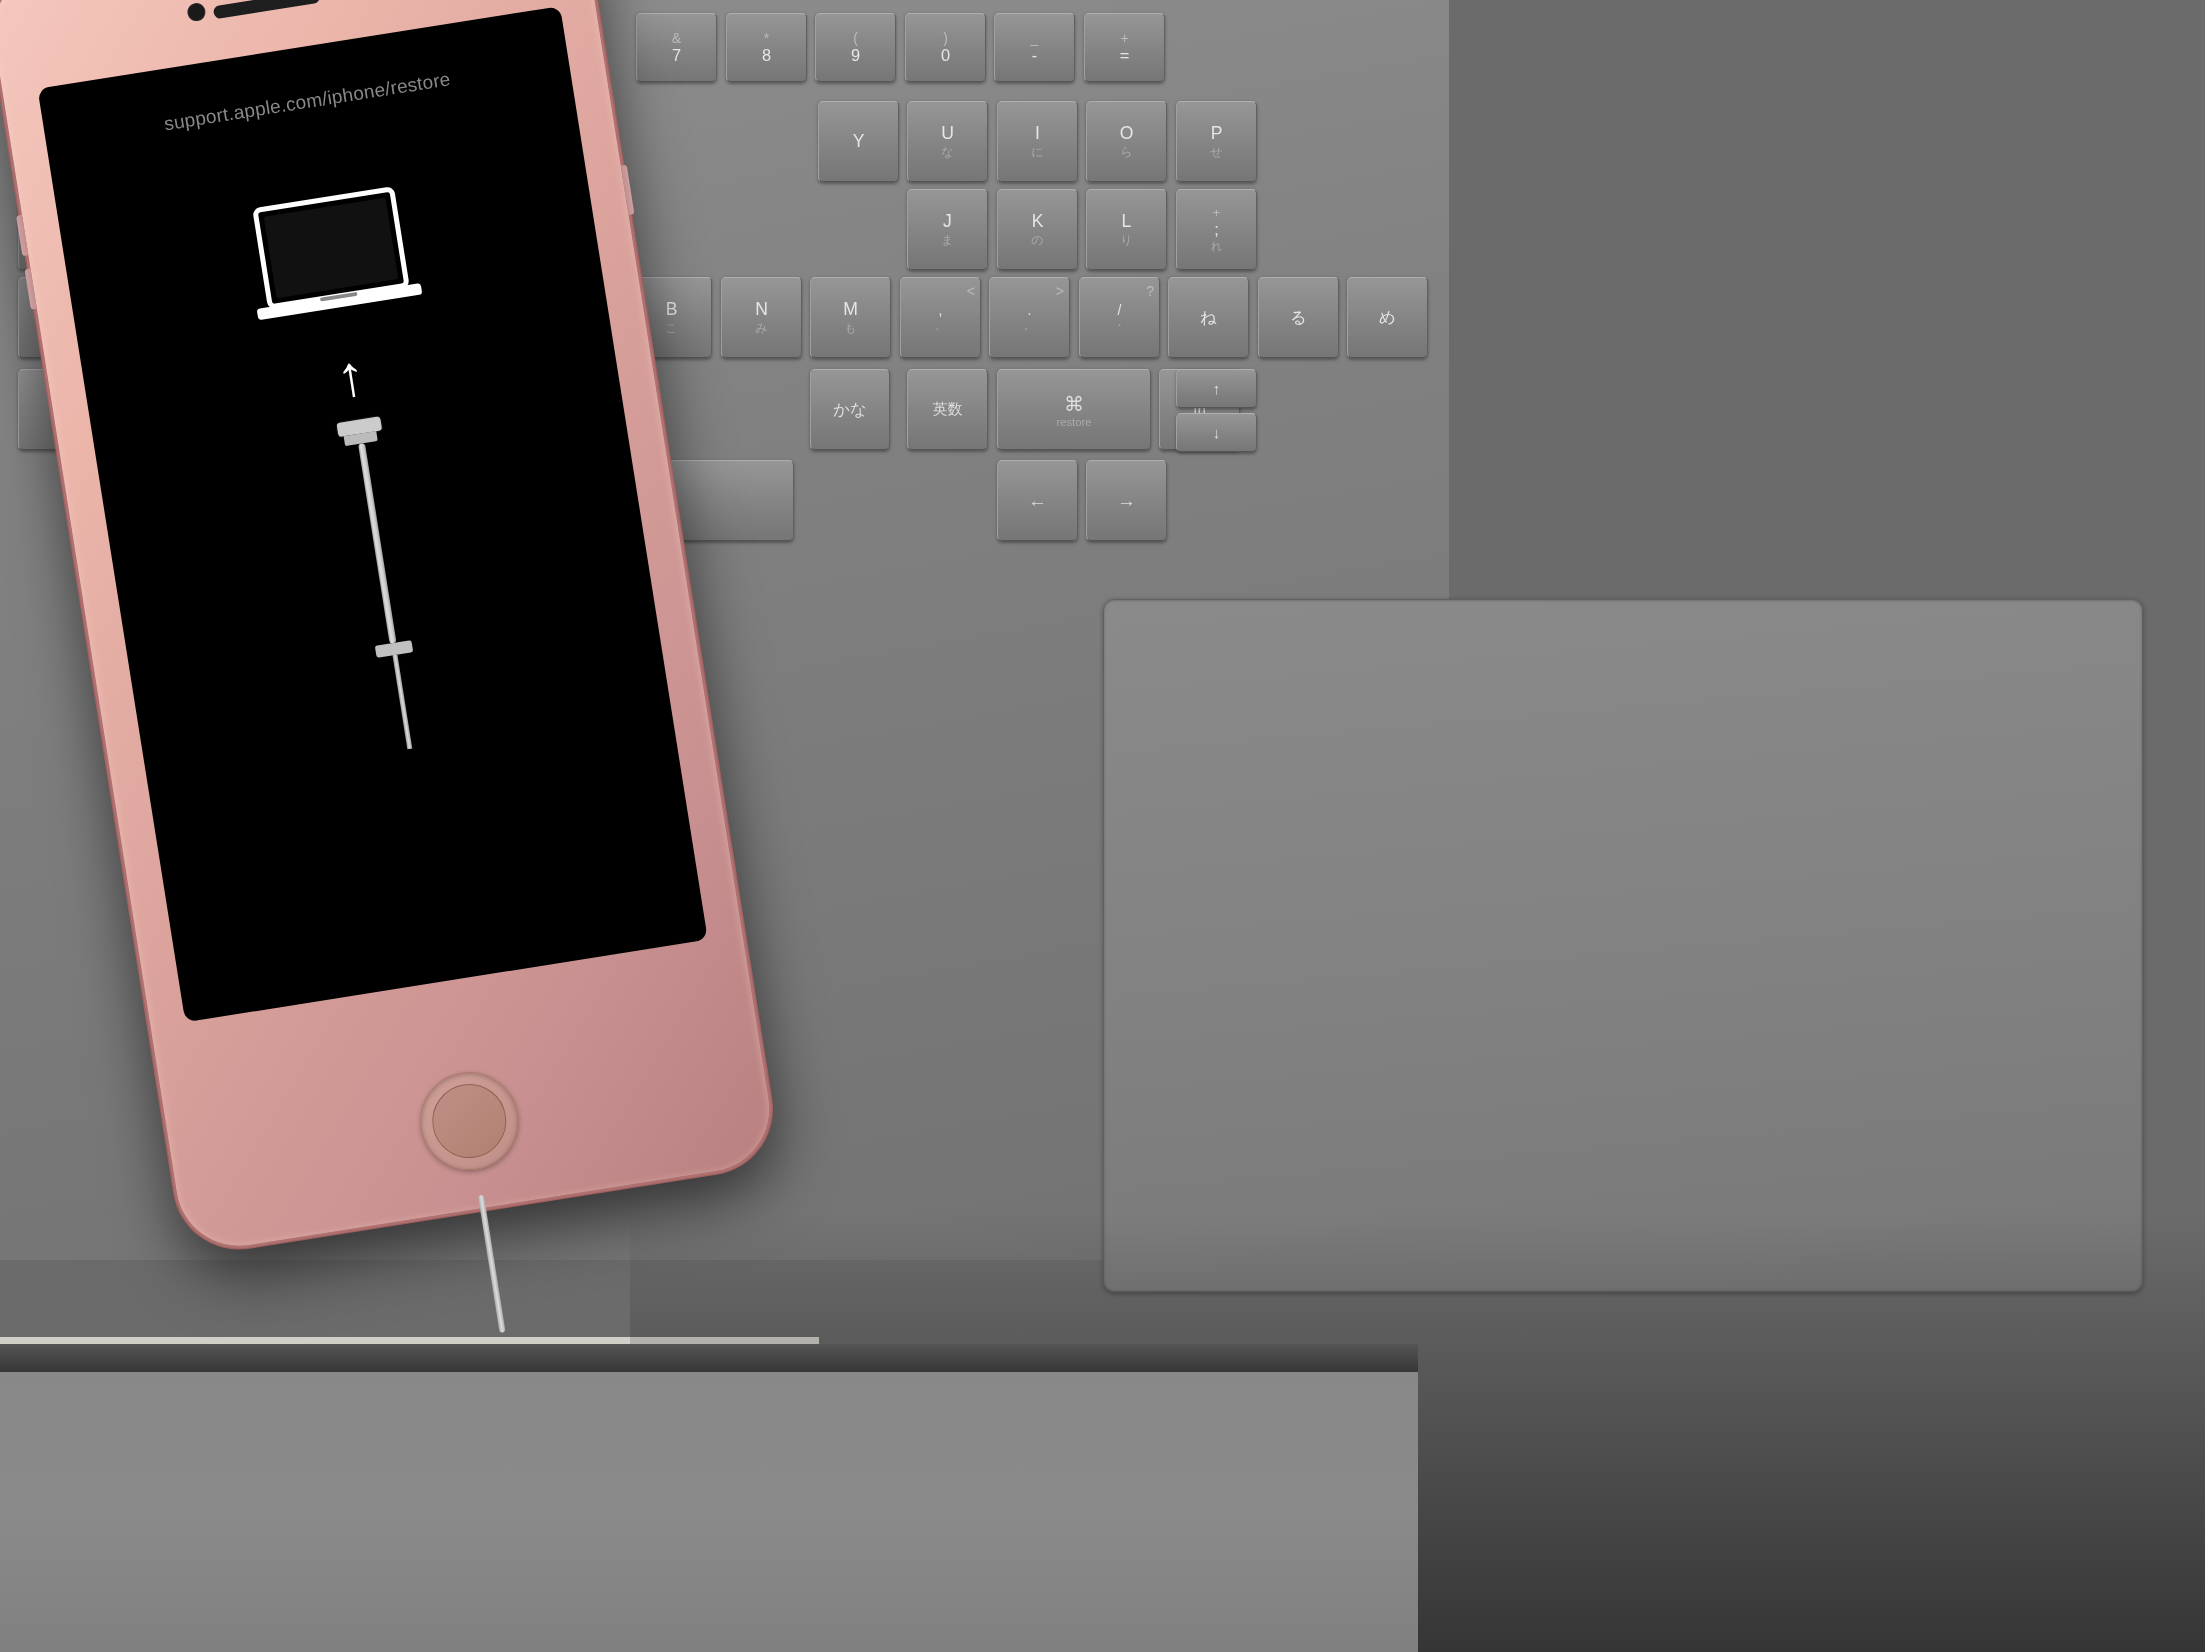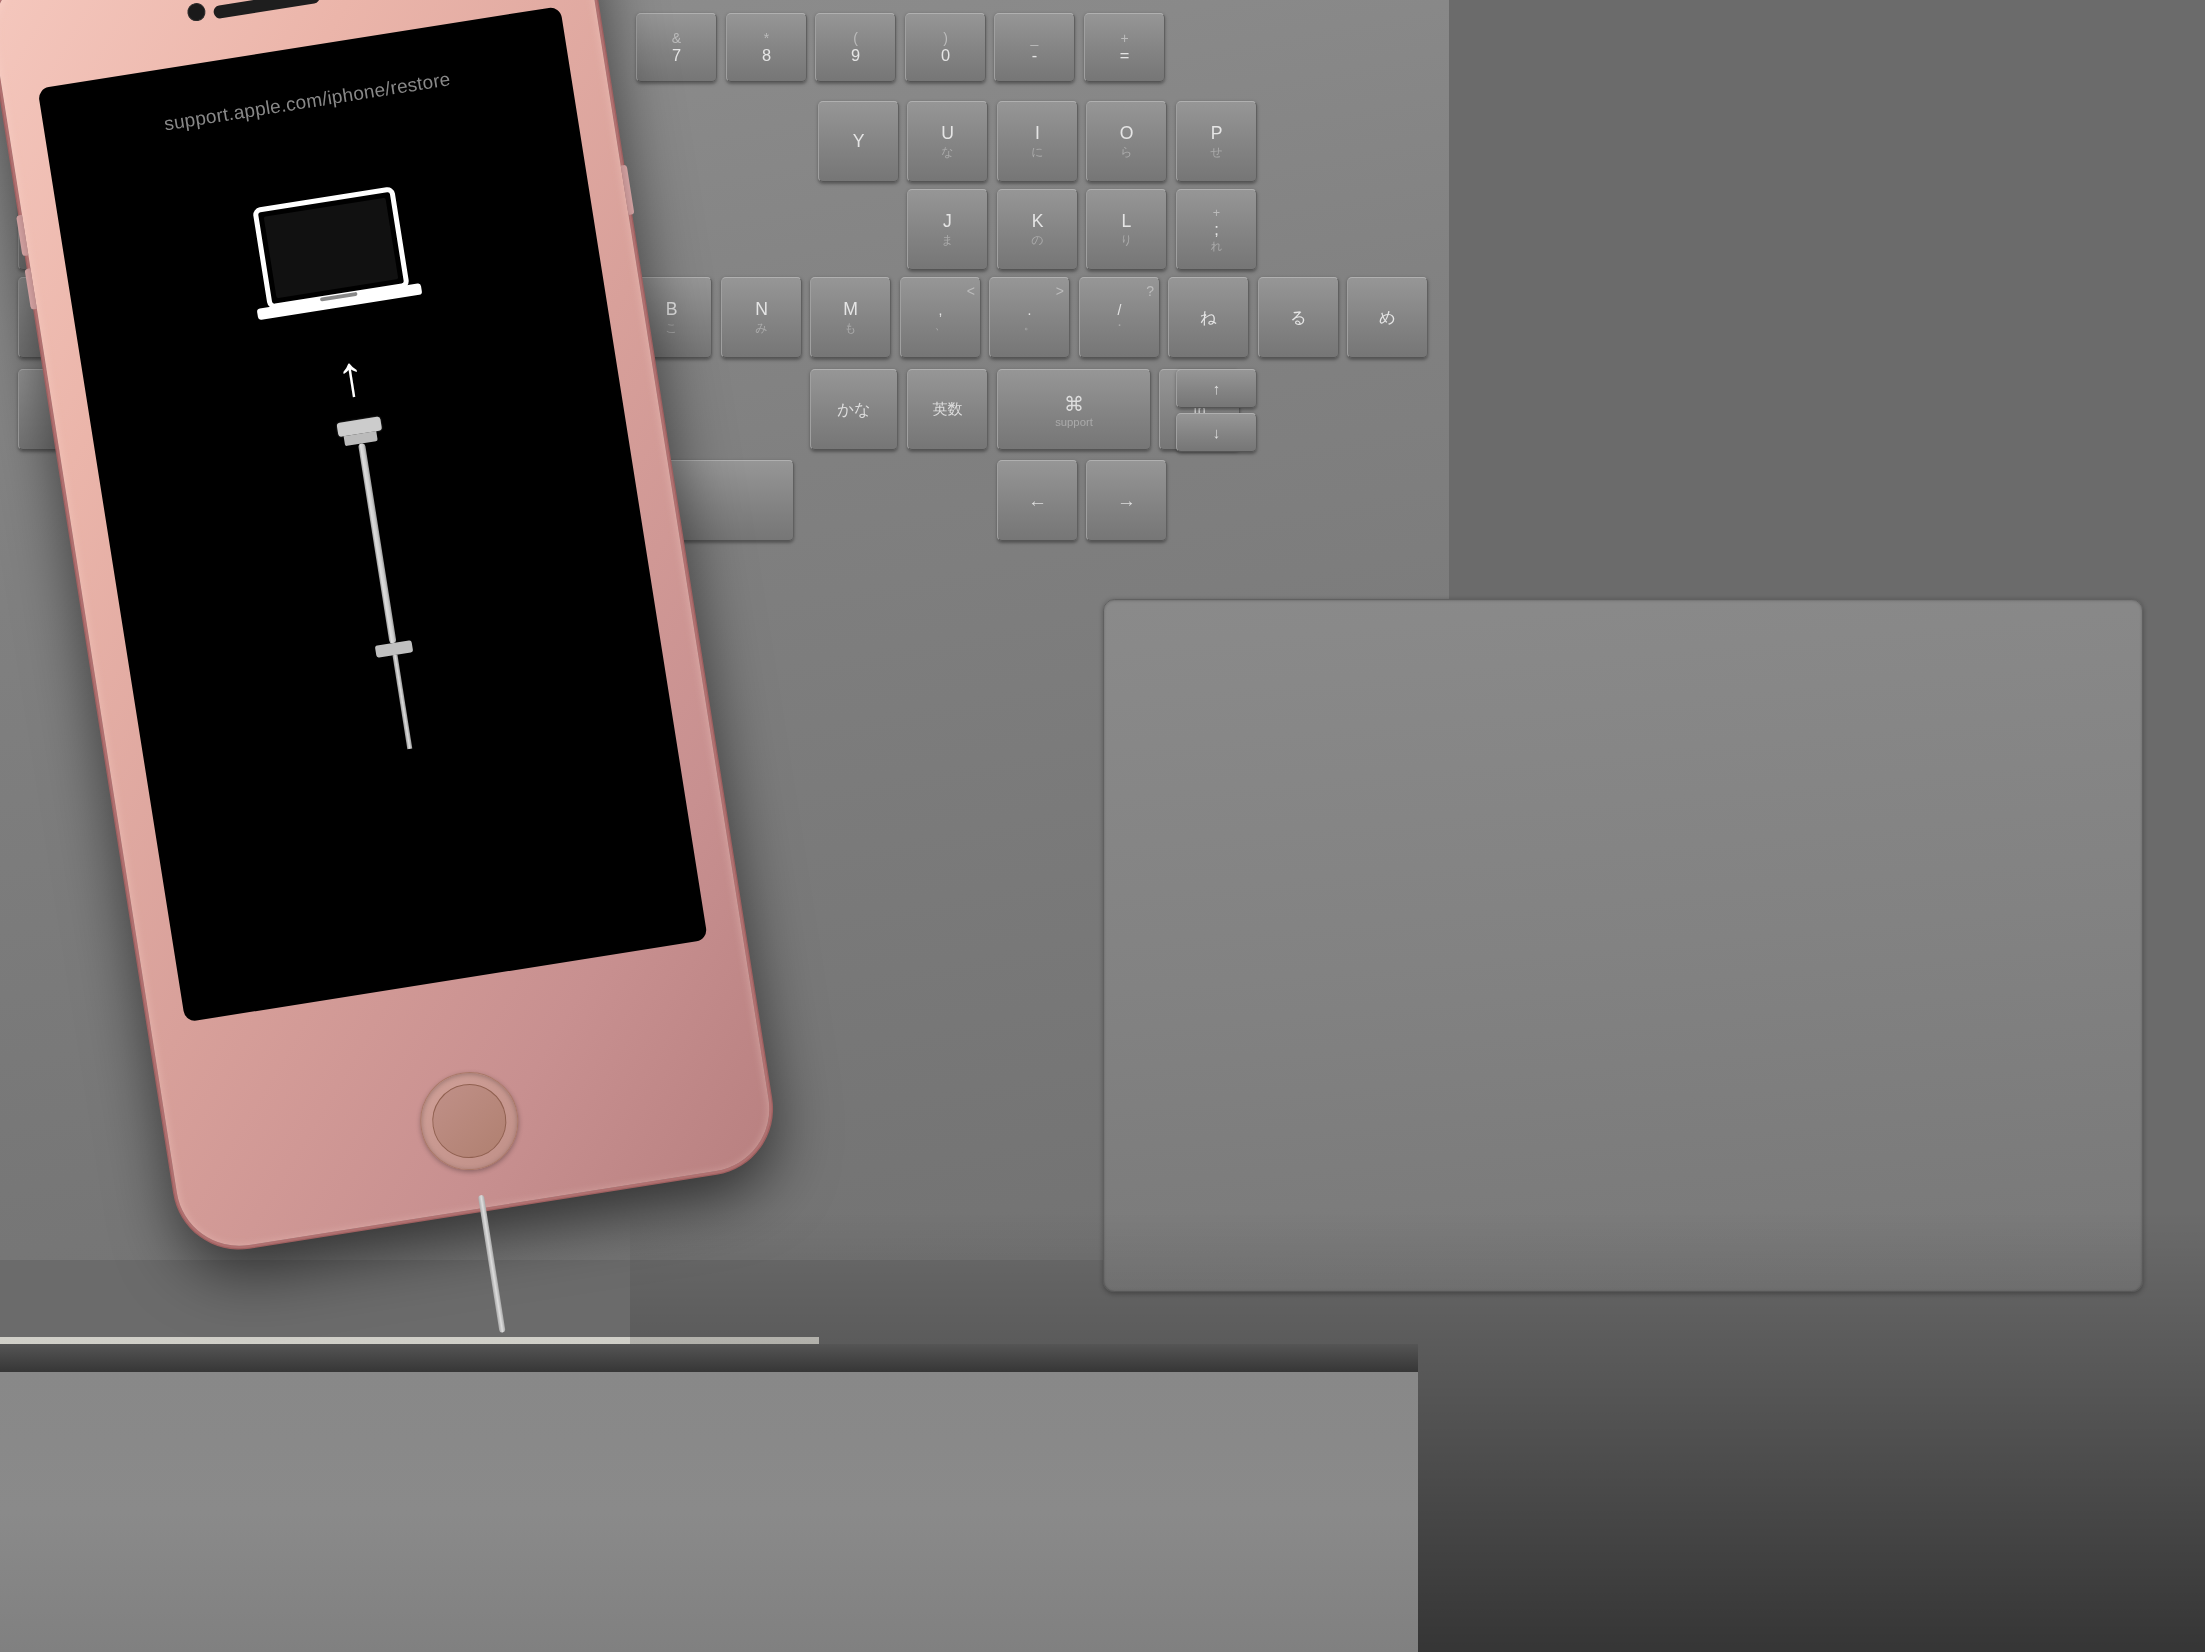--- a/index.html
+++ b/index.html
@@ -149,31 +149,31 @@
   <div class="kkey" style="top:369px;left:144px;width:118px;height:81px;">
     <span style="font-size:15px;color:#ddd;">alt</span>
     <span style="font-size:12.6px;color:#aaa;">option</span>
   </div>
 
   <div class="kkey" style="top:369px;left:271px;width:81px;height:81px; opacity:0.4;">
     <span class="kkey-main">A</span>
     <span class="kkey-sub">ち</span>
   </div>
 
-  <div class="kkey" style="top:369px;left:810px;width:88px;height:81px;">
+  <div class="kkey" style="top:369px;left:810px;width:80px;height:81px;">
     <span style="font-size:16.4px;color:#ddd;">かな</span>
   </div>
 
   <div class="kkey" style="top:369px;left:907px;width:81px;height:81px;">
     <span style="font-size:15px;color:#ddd;">英数</span>
   </div>
 
   <div class="kkey" style="top:369px;left:997px;width:154px;height:81px;">
     <span style="font-size:20px;color:#ddd;">⌘</span>
-    <span style="font-size:11.3px;color:#aaa;">support</span>
+    <span style="font-size:11.3px;color:#aaa;">restore</span>
   </div>
 
   <div class="kkey" style="top:369px;left:1159px;width:81px;height:81px;">
     <span style="font-size:15px;color:#ddd;">fn</span>
   </div>
 
   <div style="
     position:absolute;
     top: -76px;
     left: 82px;

